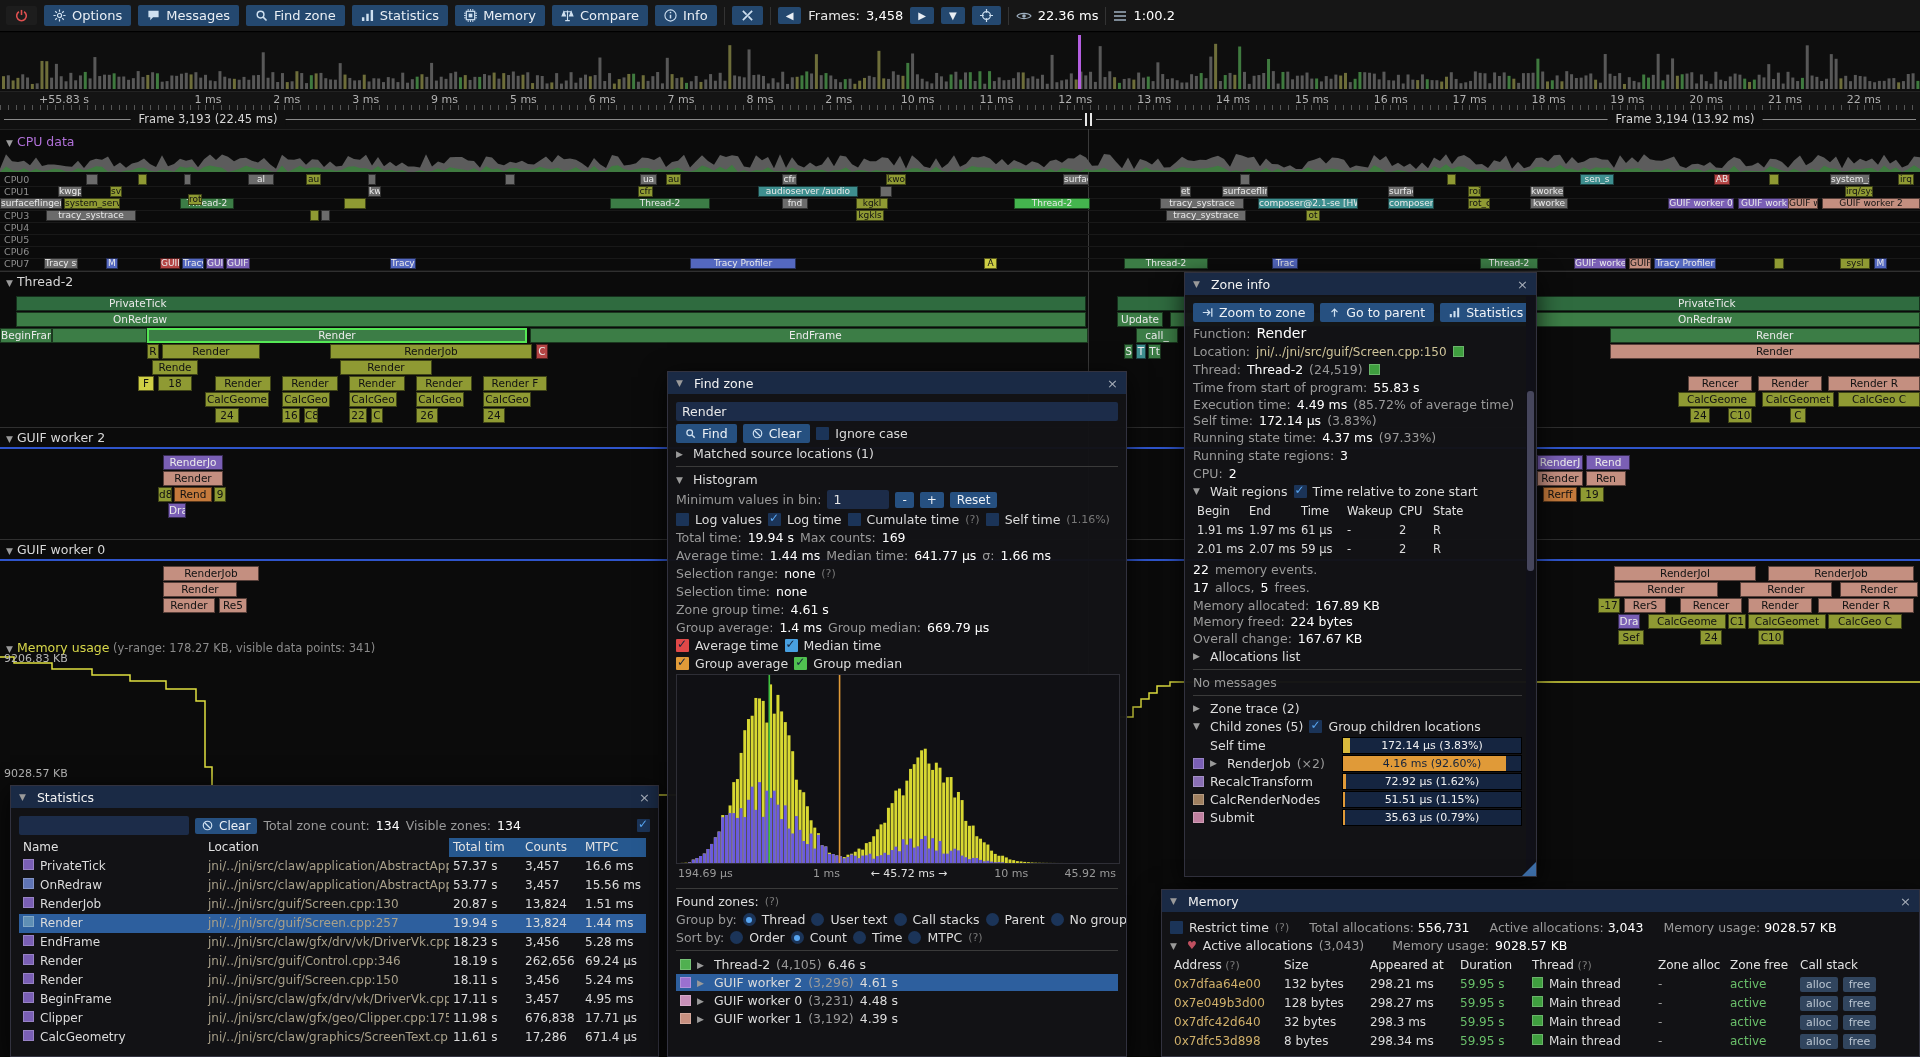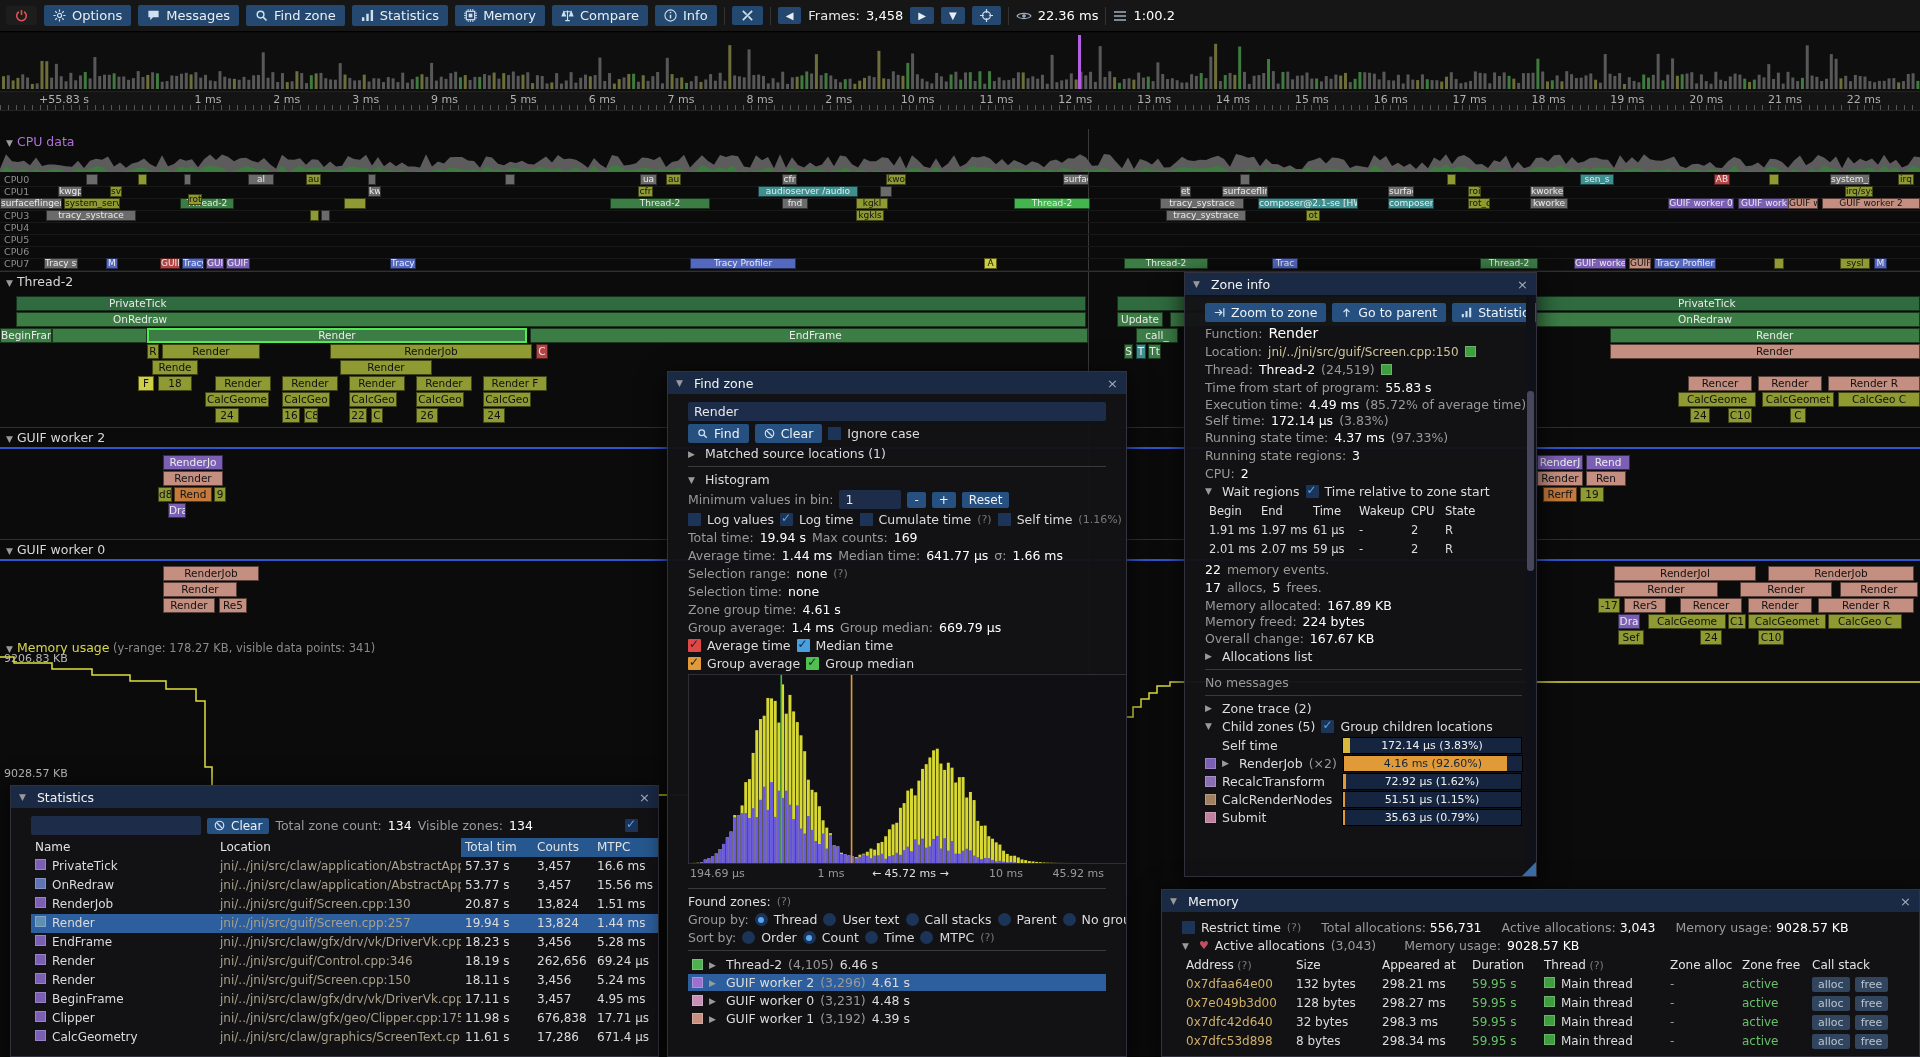--- a/index.html
+++ b/index.html
@@ -38,21 +38,21 @@
         font-size:10.5px;line-height:13px;text-align:center;white-space:nowrap;overflow:hidden;cursor:pointer}
   .zone.h11{height:11px;font-size:9px;line-height:9px}
   .zone.sel{border:2px solid #55e855;line-height:11px}
   .threadline{position:absolute;left:0;width:1920px;height:2px}
   
   .win{position:absolute;background:rgba(19,19,22,.97);border:1px solid #32323f;
        box-shadow:0 6px 24px rgba(0,0,0,.75);overflow:hidden;box-sizing:border-box}
   .win-title{height:22px;background:#1a2a45;display:flex;align-items:center;gap:7px;padding:0 8px;
              font-size:12.5px;color:#f2f2f2}
   .wclose{margin-left:auto;color:#a6adb8;font-size:13px;cursor:pointer}
-  .win-body{padding:5px 20px;position:relative}
+  .win-body{padding:5px 8px;position:relative}
   .fr{display:flex;align-items:center;gap:6px;margin:3px 0;font-size:12.5px;white-space:nowrap}
   .sep{height:1px;background:#3a3a3a;margin:5px 0}
   .grey{color:#9a9a9a}.val{color:#ffffff}.tan{color:#cfc49a}
   .helpm{color:#787878;font-size:11px}
   .btn{background:#265080;border-radius:2px;padding:2px 9px;display:inline-flex;gap:6px;align-items:center;
        font-size:12.5px;color:#eef2f6;cursor:pointer;flex:none}
   .btn svg{width:12px;height:12px}
   .btn.mini{padding:1px 7px;font-size:12px}
   .input{background:#1c2c49;min-height:19px;border-radius:2px;display:inline-flex;align-items:center;
          padding:0 6px;font-size:12.5px;color:#e8e8e8;box-sizing:border-box}
@@ -621,20 +621,28 @@
       <span class="rlab" style="left: 1233.05px;">14 ms</span>
       <span class="rlab" style="left: 1311.9px;">15 ms</span>
       <span class="rlab" style="left: 1390.75px;">16 ms</span>
       <span class="rlab" style="left: 1469.6px;">17 ms</span>
       <span class="rlab" style="left: 1548.45px;">18 ms</span>
       <span class="rlab" style="left: 1627.3px;">19 ms</span>
       <span class="rlab" style="left: 1706.15px;">20 ms</span>
       <span class="rlab" style="left: 1785px;">21 ms</span>
       <span class="rlab" style="left: 1863.85px;">22 ms</span>
     </div>
+  <div id="framesrow">
+    <div class="fline" style="left:4px;width:1078px"></div>
+    <div class="fline" style="left:1096px;width:820px"></div>
+    <span class="flab" style="left:208px">Frame 3,193 (22.45 ms)</span>
+    <span class="flab" style="left:1685px">Frame 3,194 (13.92 ms)</span>
+    <div class="fdiv" style="left:1085px"></div>
+    <div class="fdiv" style="left:1090px"></div>
+  </div>
   <div id="framecursor"></div>
   <div id="timeline">
       <div class="sectlab" style="top: 134px; color: rgb(176, 112, 216);"><span class="tri">▼</span><span>CPU data</span></div>
       <svg width="1920" height="22" style="position: absolute; left: 0px; top: 150px;">
         <path d="M0 22 L0 18.82442870270461 L6 4.34638550831005 L12 11.178320972016081 L18 12.00651051220484 L24 10.700115940766409 L30 15.132766584632918 L36 7.538651701528579 L42 16.042941098334268 L48 14.601289931219071 L54 14.555046276422217 L60 15.286996086128056 L66 16.13812435977161 L72 16.680339547805488 L78 10.781478526536375 L84 17.882228648290038 L90 10.694338780362159 L96 8.798636384075508 L102 9.63429033732973 L108 6.585572736570612 L114 16.375876795267686 L120 12.620264133205637 L126 17.67840647115372 L132 13.465460422215983 L138 11.970060576917604 L144 8.450783710926771 L150 14.040281136753038 L156 16.918131926562637 L162 5.304476977093145 L168 16.144367096479982 L174 13.948436066042632 L180 8.736193342832848 L186 10.781910355202854 L192 9.171334272017702 L198 17.244379084790125 L204 9.262509604217485 L210 4.5925241112709045 L216 10.086481279926375 L222 4.487405133899301 L228 6.722230150830001 L234 11.258897632127628 L240 8.135926078306511 L246 7.6687547084875405 L252 10.636700141243637 L258 12.550087993498892 L264 7.921694970922545 L270 14.314242590684444 L276 18.86027772538364 L282 4.849046387011185 L288 9.540978912031278 L294 9.716558957938105 L300 8.247253712965176 L306 14.83003894193098 L312 9.250433733453974 L318 9.634016297990456 L324 16.914037621812895 L330 11.396025040652603 L336 16.586766306776553 L342 15.83996435138397 L348 6.076490317704156 L354 9.123171982122585 L360 9.860350496368483 L366 4.669170696055517 L372 15.55339973513037 L378 7.064775305101648 L384 16.151203341782093 L390 11.834425898035988 L396 16.296911674784496 L402 12.415538194822147 L408 16.437386818928644 L414 16.402708465233445 L420 17.391574912238866 L426 4.257763569243252 L432 16.383178847376257 L438 11.515066757332534 L444 13.476286635035649 L450 7.127110513160005 L456 6.998286368092522 L462 7.02517611766234 L468 10.560452189296484 L474 11.09111733129248 L480 17.79979757242836 L486 6.597359487554058 L492 7.379938835278153 L498 13.646320407046005 L504 15.2300188629888 L510 11.845529422629625 L516 12.939427343429998 L522 10.730778852943331 L528 13.921606428688392 L534 14.601179115474224 L540 10.416119197383523 L546 6.384927611565217 L552 12.447900995379314 L558 5.034013689495623 L564 9.139432119904086 L570 8.600471743615344 L576 9.85431638173759 L582 13.242726617958397 L588 17.64218724425882 L594 8.018075356725603 L600 14.238727709511295 L606 17.98891422431916 L612 5.107209577457979 L618 6.568275862140581 L624 15.602332692127675 L630 14.761115743080154 L636 13.133581414353102 L642 7.5984616132918745 L648 8.117140539456159 L654 10.087127252249047 L660 6.520822789520025 L666 16.90266808355227 L672 12.041557816322893 L678 10.730470863403752 L684 4.704502831213176 L690 17.47370188916102 L696 11.141992294928059 L702 5.349137101788074 L708 11.048295640852302 L714 14.819034760352224 L720 5.110940495273098 L726 7.063106586923823 L732 5.356446013087407 L738 6.358131330693141 L744 16.4877881037537 L750 17.432005657814443 L756 5.322651789523661 L762 10.16043709218502 L768 7.091307838913053 L774 18.13762767915614 L780 4.30739480862394 L786 17.718227394856513 L792 7.161634070565924 L798 14.920698008267209 L804 17.404695953940973 L810 12.442737924633548 L816 16.47992818709463 L822 14.451910792617127 L828 6.5129379401914775 L834 16.269259419990703 L840 5.605986743234098 L846 6.402274658670649 L852 14.163660205435008 L858 17.398946073139086 L864 8.59852114901878 L870 11.23092055413872 L876 11.260574355022982 L882 7.312014996772632 L888 7.882686560973525 L894 15.416865342762321 L900 5.794122562278062 L906 18.49839746230282 L912 5.183778737904504 L918 10.365214366232976 L924 16.439820843283087 L930 17.88264080742374 L936 8.177574501372874 L942 17.953737325500697 L948 13.443986105034128 L954 5.193425141973421 L960 16.671623430214822 L966 13.786332765361294 L972 6.645806102082133 L978 7.396467868005857 L984 6.028540184255689 L990 8.469127642223611 L996 14.370073131052777 L1002 9.101815112866461 L1008 15.374043757095933 L1014 10.026802922133356 L1020 12.60215762630105 L1026 15.37602032162249 L1032 11.207436920143664 L1038 13.124541514320299 L1044 17.130271012196317 L1050 10.89661467098631 L1056 9.594739590305835 L1062 12.71769952820614 L1068 8.315163532737643 L1074 8.57116529578343 L1080 4.365274221403524 L1086 7.560319755924866 L1092 15.632305822568014 L1098 15.618425108026713 L1104 4.004639208782464 L1110 4.828618096420541 L1116 11.774712517857552 L1122 18.35856256633997 L1128 7.562462917761877 L1134 18.901561476290226 L1140 9.026353191351518 L1146 10.96034079650417 L1152 14.5905829614494 L1158 8.572842284105718 L1164 17.44070122926496 L1170 17.2142631651368 L1176 12.19852429209277 L1182 6.716946534346789 L1188 10.374886125558987 L1194 11.094512354815379 L1200 9.794728157343343 L1206 10.010000702226534 L1212 7.544943063752726 L1218 5.852244467008859 L1224 8.880110543454066 L1230 16.746885942760855 L1236 4.086090908152983 L1242 5.41088743461296 L1248 7.792885857401416 L1254 6.627657437697053 L1260 16.254451694898307 L1266 8.491970043163747 L1272 14.077116471948102 L1278 14.330577935092151 L1284 17.580967758316547 L1290 15.201853957027197 L1296 18.992125153075904 L1302 18.936659400118515 L1308 11.382658444112167 L1314 9.865498088533059 L1320 7.447235064813867 L1326 13.491501043085009 L1332 7.524857219308615 L1338 7.92196302418597 L1344 9.787145311478525 L1350 18.046144004678354 L1356 15.623145380290225 L1362 16.55533935618587 L1368 17.536057377932593 L1374 4.983863065484911 L1380 10.242516023339704 L1386 6.0619475725106895 L1392 16.04962930176407 L1398 12.805248747812584 L1404 16.709678031969815 L1410 13.455714500509202 L1416 18.906417566817254 L1422 12.614534428343177 L1428 18.354435327695683 L1434 7.419023405294865 L1440 10.87674288987182 L1446 4.212892974959686 L1452 13.99909856240265 L1458 6.749148985603824 L1464 4.951735803391784 L1470 8.412941101472825 L1476 14.454959769267589 L1482 13.889228125102818 L1488 18.075626102276146 L1494 10.327246897853911 L1500 12.119657945353538 L1506 5.425827489001676 L1512 18.7895630588755 L1518 11.790929852053523 L1524 18.2474191240035 L1530 16.253967315191403 L1536 7.999586701393127 L1542 7.4232552675530314 L1548 11.4483474297449 L1554 5.343627966707572 L1560 4.816164268180728 L1566 13.920517354039475 L1572 7.069322917144746 L1578 13.006255083950236 L1584 11.548052500933409 L1590 8.001164119690657 L1596 7.584321024827659 L1602 9.499824155122042 L1608 9.694177949335426 L1614 17.738666393328458 L1620 5.230850573629141 L1626 12.917314566206187 L1632 7.33889493602328 L1638 12.622685532318428 L1644 4.144850948126987 L1650 9.131840815301985 L1656 10.448160167783499 L1662 10.833898037439212 L1668 8.83066048589535 L1674 6.420976343564689 L1680 16.101225353544578 L1686 17.914807331748307 L1692 14.23544515366666 L1698 13.81222880189307 L1704 15.686334068654105 L1710 11.986983922310174 L1716 17.466255301609635 L1722 18.045765390619636 L1728 11.297257157042623 L1734 6.947996098082513 L1740 8.912616465007886 L1746 16.228333129314706 L1752 15.621198885841295 L1758 12.47656647558324 L1764 17.436428610002622 L1770 8.673999024089426 L1776 9.189395366469398 L1782 11.957277371315286 L1788 17.70251036598347 L1794 10.421200935728848 L1800 5.575866276398301 L1806 15.162691442295909 L1812 11.661641146987677 L1818 4.999688231386244 L1824 7.455733172595501 L1830 12.253572643734515 L1836 6.451677400385961 L1842 18.205220970325172 L1848 6.863080140668899 L1854 13.488482712768018 L1860 8.834758513607085 L1866 11.365753727499396 L1872 8.528315938077867 L1878 14.671917317667976 L1884 4.771480537950993 L1890 13.450281612807885 L1896 9.69242607220076 L1902 17.538584319176152 L1908 15.069996719015762 L1914 6.591386061394587 L1920 7.168527721427381 L1920 22 Z" fill="#5c5c5c"></path>
         <path d="M0 22 L0 21.911461211027067 L6 16.446827519827675 L12 20.025208503859094 L18 20.92103957950677 L24 18.288892750140445 L30 21.518079782826383 L36 18.626440102434252 L42 21.01362204354349 L48 20.219627779751907 L54 18.72365642859087 L60 19.34835796278846 L66 21.621054220625513 L72 21.303507252167044 L78 18.153806616315343 L84 20.30832350807482 L90 18.837454099974426 L96 16.26142840203329 L102 16.87389167213246 L108 21.722689624794842 L114 21.096532657641127 L120 21.914839019748985 L126 20.50642644159854 L132 20.36118007231222 L138 17.72925653960465 L144 17.803348933491197 L150 20.72365481797601 L156 21.695179556642376 L162 19.577610949720135 L168 20.334107945161918 L174 21.841914785820535 L180 16.50059632945409 L186 17.827320654698106 L192 16.689636616919028 L198 20.86593616257779 L204 16.892531175507827 L210 15.43597395355121 L216 16.832608266871418 L222 17.676915776006727 L228 21.960812919853566 L234 20.41434083802662 L240 18.571791679402782 L246 15.69969391337186 L252 17.7907863653867 L258 19.26842610628061 L264 18.504870453384072 L270 21.180884021781317 L276 21.965988132830457 L282 15.568117795289524 L288 21.919258731964554 L294 18.711680008088877 L300 15.843070346611238 L306 18.81780011080861 L312 17.38194328619253 L318 17.380532151018365 L324 19.724594449807455 L330 19.294921095214974 L336 21.034956712263607 L342 19.74484791594176 L348 16.72671185546974 L354 16.261965630645022 L360 17.976861741971277 L366 18.18463687482404 L372 20.305811101515722 L378 16.260934899516805 L384 20.53953681202478 L390 19.595429156839767 L396 21.356779398272355 L402 19.94048695271187 L408 21.991962215237105 L414 21.939283686650704 L420 20.182726177432375 L426 21.520003368193 L432 20.97623978185363 L438 18.544685630972637 L444 20.61909764287637 L450 17.243197933412773 L456 18.422159976235907 L462 19.222552337940186 L468 20.49351711448111 L474 18.18824487239802 L480 21.5233231359016 L486 16.265312923455145 L492 19.17213764068331 L498 18.540349972211143 L504 20.898966665387192 L510 18.20590317233031 L516 18.02644201588935 L522 19.787383809587922 L528 20.047708462113697 L534 19.0561147664584 L540 16.860023997411574 L546 18.5172732951758 L552 19.001097043970844 L558 17.795920705816293 L564 21.0602380326086 L570 19.64354249043893 L576 17.321326819065867 L582 20.8359606649949 L588 20.659722168801302 L594 15.930678451604667 L600 21.093195038384636 L606 20.699763663616068 L612 16.038801148569853 L618 15.314478080754396 L624 19.182204394734338 L630 20.246061876733265 L636 19.152985111701813 L642 17.957799889510493 L648 18.117287802997637 L654 20.542308846207284 L660 18.638396671811574 L666 20.3426408731773 L672 19.492556384140084 L678 17.49654870934043 L684 20.806906525000656 L690 21.415607226172252 L696 20.08095076657518 L702 15.576607229007244 L708 17.52533477782724 L714 20.40650441022554 L720 16.86288070105011 L726 19.758113847027055 L732 14.737941738276822 L738 21.981163903572572 L744 20.133119779668455 L750 21.83036798843416 L756 19.9641679818127 L762 20.60319727654984 L768 17.1723927990195 L774 21.223667824378015 L780 21.344159743850756 L786 21.26549575776006 L792 17.38391013899131 L798 20.414995661177443 L804 21.001868089113323 L810 19.65923285574305 L816 20.081648179509813 L822 19.650050350080853 L828 21.742507403836115 L834 20.150502842840794 L840 19.92041346304197 L846 17.477279765514492 L852 21.66579420748683 L858 19.95354293859654 L864 20.44550368088727 L870 21.65691756218045 L876 19.938907903789875 L882 20.92746068309137 L888 20.91711176855165 L894 21.39379794190846 L900 21.77536647354306 L906 20.518392474293385 L912 18.339400338479262 L918 18.30846973103795 L924 20.703722721507244 L930 20.897076693361566 L936 16.742794268174965 L942 20.961815680308707 L948 21.78519042619442 L954 19.936744262848215 L960 21.320209825720127 L966 19.067838518573982 L972 16.016242731572984 L978 17.34928806498948 L984 17.417435162930698 L990 17.810563472270243 L996 20.61519179295723 L1002 20.099807427138384 L1008 20.51956350353194 L1014 18.36222258438732 L1020 18.992396277001557 L1026 19.800419909002756 L1032 19.86232860684284 L1038 18.742791506084806 L1044 20.786204259704412 L1050 18.70482711751096 L1056 21.566026404128472 L1062 18.05168140521198 L1068 18.84799854567927 L1074 20.088317526422244 L1080 21.500033170571434 L1086 19.098233431883774 L1092 20.589580068499554 L1098 19.54520194409137 L1104 17.671089452287234 L1110 20.713454320945726 L1116 21.199482886485438 L1122 20.85056596673791 L1128 20.596890014932413 L1134 21.32801904747025 L1140 20.178696857053378 L1146 17.328752782015776 L1152 20.162460049844054 L1158 20.186989483147673 L1164 20.698164369685845 L1170 20.822415013505932 L1176 19.035995470841453 L1182 16.902300510553534 L1188 17.93481050891524 L1194 18.306432549562988 L1200 18.622123783796994 L1206 18.357223334371927 L1212 17.302604103316643 L1218 15.755910329587712 L1224 18.299692213252868 L1230 21.39725474836219 L1236 20.360449870760256 L1242 21.718352989287876 L1248 18.684099847546396 L1254 20.123144188770777 L1260 21.15401203446031 L1266 18.074191569374683 L1272 21.61554803789585 L1278 18.761399253818823 L1284 21.69936799241395 L1290 19.75812538195137 L1296 21.033168925342395 L1302 20.65415532372523 L1308 17.35845881609748 L1314 19.891820546736977 L1320 20.19972014820263 L1326 19.4669399712921 L1332 18.485563334422594 L1338 19.591985830402333 L1344 20.647129648469466 L1350 21.290655218267528 L1356 19.812329721517422 L1362 21.205856166161507 L1368 21.327397468370304 L1374 15.199620584036872 L1380 18.138757763864447 L1386 21.88854358756293 L1392 21.445012584513133 L1398 20.092087634515877 L1404 20.913642357009074 L1410 21.965374986290033 L1416 21.11675424971017 L1422 20.72788618522487 L1428 21.280496068839554 L1434 16.32279647398695 L1440 18.401696228553003 L1446 14.302673155475382 L1452 18.884242648815974 L1458 16.521352745168443 L1464 16.66941513857526 L1470 20.038225809956113 L1476 19.29941395841891 L1482 19.218660071670215 L1488 20.983498075302997 L1494 20.739851350484724 L1500 19.05217189637951 L1506 19.763338036690318 L1512 21.169151903770477 L1518 21.798519090818257 L1524 21.32074190555771 L1530 20.24856895268539 L1536 16.971365603400095 L1542 16.87710791355781 L1548 17.587964836940078 L1554 18.041432044611284 L1560 14.855309165360108 L1566 18.692345276129725 L1572 18.673907332996343 L1578 20.86319443313071 L1584 17.491860095987274 L1590 19.82846729679722 L1596 17.13832514778676 L1602 17.942793121831023 L1608 17.45400829013149 L1614 20.483982307498483 L1620 20.650876250672802 L1626 18.979259099070337 L1632 18.629666228126393 L1638 18.0173161857103 L1644 20.789732907464053 L1650 20.63939168982493 L1656 19.556027120941845 L1662 19.949469196437246 L1668 18.402294033627424 L1674 21.307080518738477 L1680 19.715130184046185 L1686 20.499675678612867 L1692 19.757384076492677 L1698 19.01569876803616 L1704 21.583566458017152 L1710 19.262122370047884 L1716 20.017979881392794 L1722 20.887735242850823 L1728 21.168574601436067 L1734 15.705611689449018 L1740 21.809799467105805 L1746 20.47221853809158 L1752 21.124554608829396 L1758 21.274863548792897 L1764 21.017579898518477 L1770 16.319768305752437 L1776 18.1940919419379 L1782 20.405114513952388 L1788 21.376690427310283 L1794 18.77076689415347 L1800 21.451780639166536 L1806 21.78006611570017 L1812 18.69458876577505 L1818 21.370393445564225 L1824 15.757809377959564 L1830 18.133563467420572 L1836 18.755526727218548 L1842 21.586088280991447 L1848 21.01548423310362 L1854 18.968062472764927 L1860 19.566896284286603 L1866 18.267693003342902 L1872 17.9722559400036 L1878 21.387977142659796 L1884 15.585466561410076 L1890 20.095212776234025 L1896 17.38334233940015 L1902 21.889047173635515 L1908 19.231036828615554 L1914 15.292579911617413 L1920 18.96096391737283 L1920 22 Z" fill="#3f7a40"></path>
       </svg>
       <div class="cpurow" style="top: 174px;">
         <span class="cpuname">CPU0</span>
       </div>

